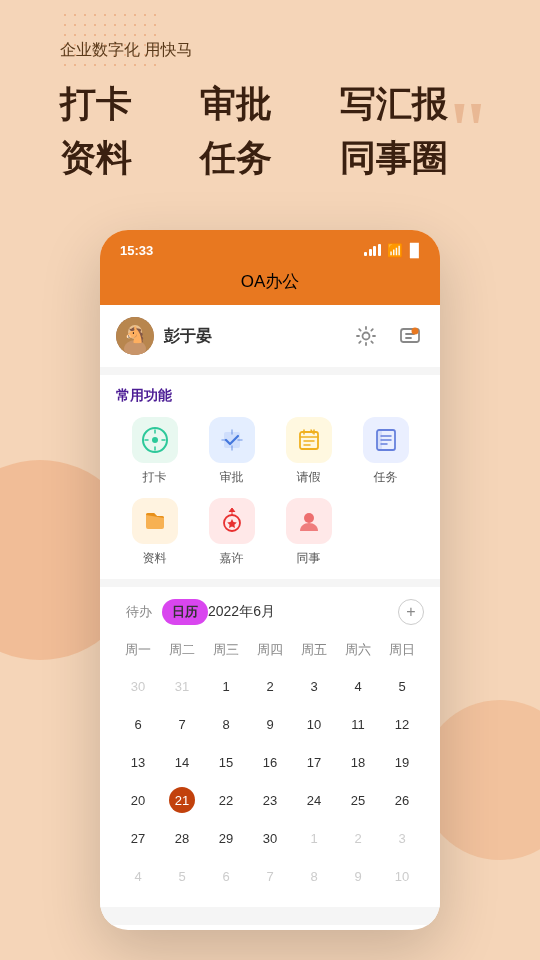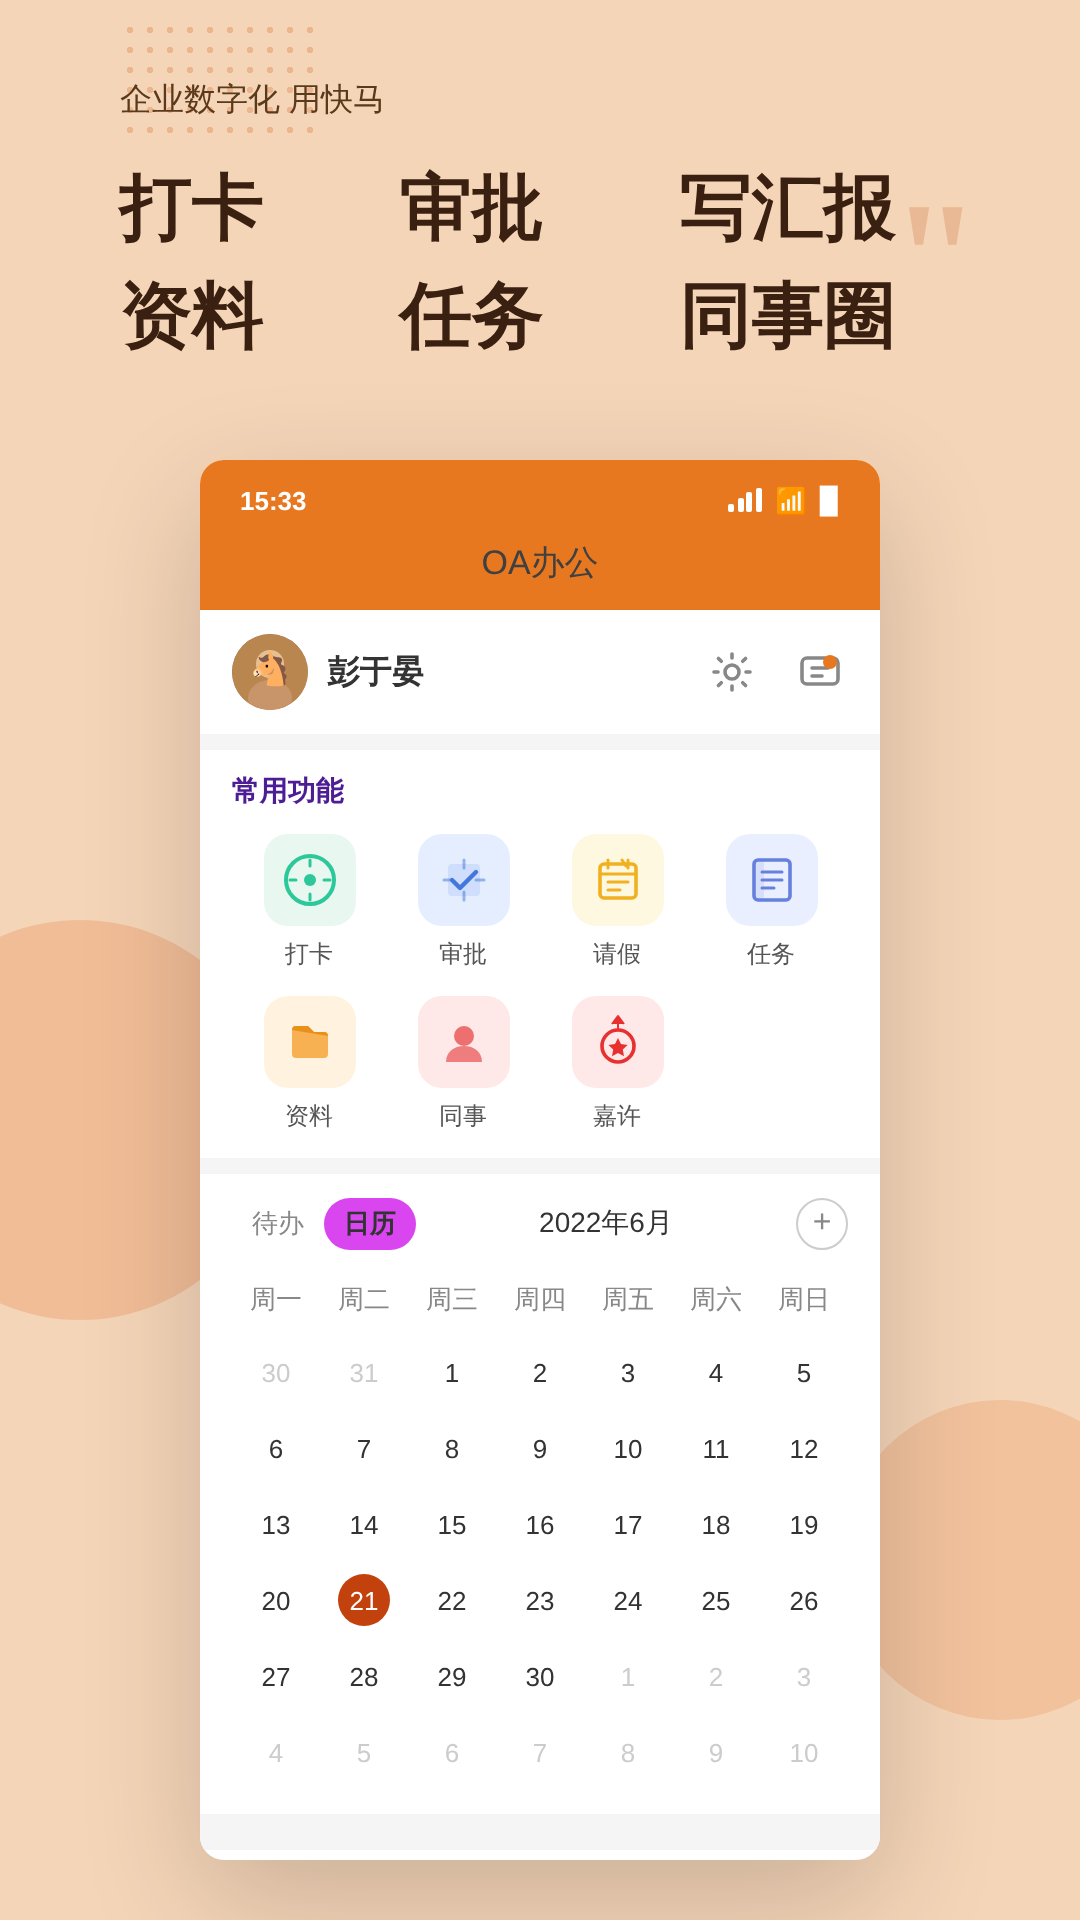--- a/index.html
+++ b/index.html
@@ -81,21 +81,21 @@
 
     
     .phone-wrapper {
       position: absolute;
       top: 230px;
       left: 50%;
       transform: translateX(-50%);
       width: 340px;
       height: 700px;
       background: #fff;
-      border-radius: 12px;
+      border-radius: 28px;
       box-shadow: 0 20px 60px rgba(0,0,0,0.18);
       overflow: hidden;
       z-index: 3;
     }
 
     
     .status-bar {
       background: #e87820;
       padding: 8px 20px 0 20px;
       display: flex;
@@ -126,21 +126,21 @@
     }
 
     
     .top-nav {
       background: #e87820;
       text-align: center;
       padding: 8px 0 12px 0;
     }
     .top-nav-title {
       font-size: 17px;
-      color: #404040;
+      color: #000000;
       font-weight: 500;
     }
 
     
     .content {
       background: #f5f5f5;
       height: calc(100% - 80px);
       overflow: hidden;
     }
 
@@ -252,21 +252,21 @@
       border-radius: 14px;
       cursor: pointer;
     }
     .cal-tab.active {
       background: #d946ef;
       color: #333;
       font-weight: 700;
     }
     .cal-month {
       flex: 1;
-      text-align: center;
+      text-align: left;
       font-size: 14px;
       color: #333;
       font-weight: 500;
     }
     .cal-add {
       width: 26px;
       height: 26px;
       border: 1.5px solid #ccc;
       border-radius: 50%;
       display: flex;
@@ -452,36 +452,36 @@
               <path d="M5 8a2 2 0 012-2h6l3 3h5a2 2 0 012 2v9a2 2 0 01-2 2H7a2 2 0 01-2-2V8z" fill="#f5a030" opacity="0.8"></path>
               <path d="M5 8a2 2 0 012-2h6l3 3h5a2 2 0 012 2" fill="#e8901a"></path>
             </svg>
           </div>
           <span class="func-label">资料</span>
         </div>
 
         <div class="func-item">
           <div class="func-icon" style="background:#ffe8e8;">
             <svg width="28" height="28" viewBox="0 0 28 28">
-              <circle cx="14" cy="11" r="5" fill="#e85050" opacity="0.8"></circle>
-              <path d="M5 24c0-5 4-8 9-8s9 3 9 8" fill="#e85050" opacity="0.7"></path>
-            </svg>
-          </div>
-          <span class="func-label">同事</span>
+              <circle cx="14" cy="16" r="8" fill="none" stroke="#e83030" stroke-width="1.8"></circle>
+              <path d="M14 8V4M11 5l3-4 3 4" fill="#e83030" stroke="#e83030" stroke-width="1" stroke-linejoin="round"></path>
+              <path d="M14 12l1.5 3 3.3.5-2.4 2.3.6 3.3-3-1.6-3 1.6.6-3.3-2.4-2.3 3.3-.5z" fill="#e83030"></path>
+            </svg>
+          </div>
+          <span class="func-label">嘉许</span>
         </div>
 
         <div class="func-item">
           <div class="func-icon" style="background:#ffe8e8;">
             <svg width="28" height="28" viewBox="0 0 28 28">
-              <circle cx="14" cy="16" r="8" fill="none" stroke="#e83030" stroke-width="1.8"></circle>
-              <path d="M14 8V4M11 5l3-4 3 4" fill="#e83030" stroke="#e83030" stroke-width="1" stroke-linejoin="round"></path>
-              <path d="M14 12l1.5 3 3.3.5-2.4 2.3.6 3.3-3-1.6-3 1.6.6-3.3-2.4-2.3 3.3-.5z" fill="#e83030"></path>
-            </svg>
-          </div>
-          <span class="func-label">嘉许</span>
+              <circle cx="14" cy="11" r="5" fill="#e85050" opacity="0.8"></circle>
+              <path d="M5 24c0-5 4-8 9-8s9 3 9 8" fill="#e85050" opacity="0.7"></path>
+            </svg>
+          </div>
+          <span class="func-label">同事</span>
         </div>
 
       </div>
     </div>
 
     <div class="calendar-section">
 
       <div class="calendar-tabs">
         <div class="cal-tab">待办</div>
         <div class="cal-tab active">日历</div>

